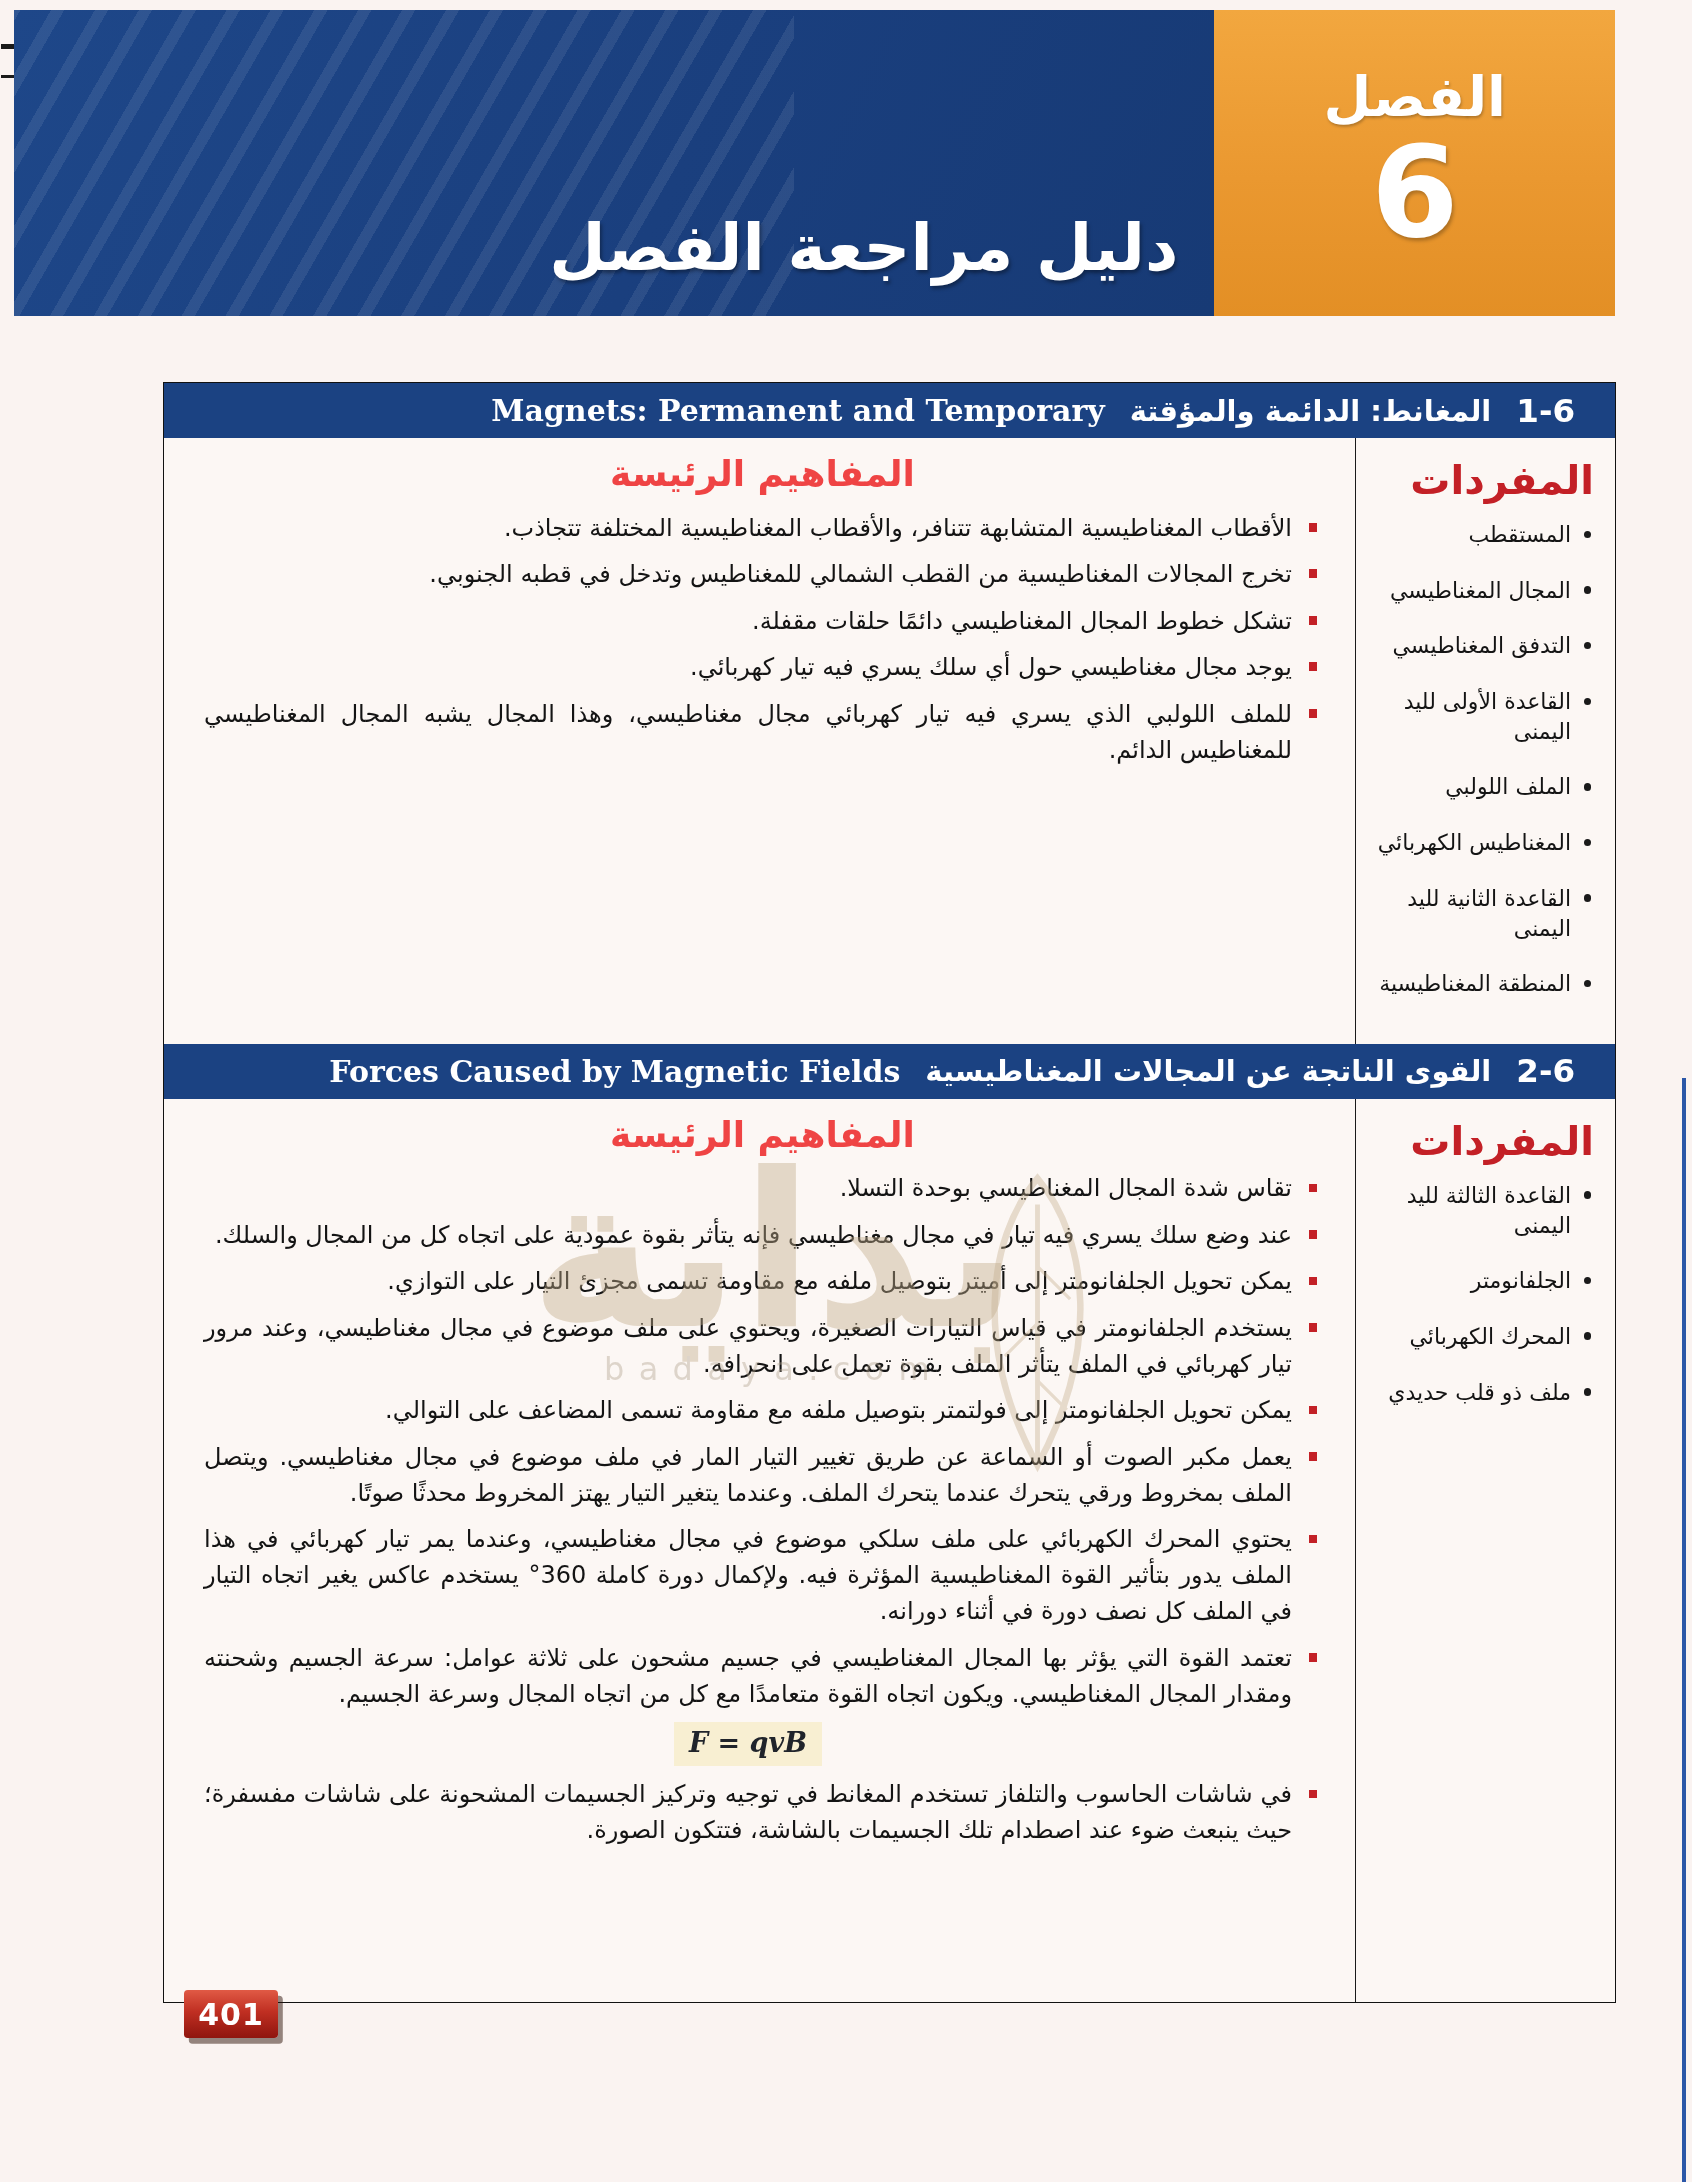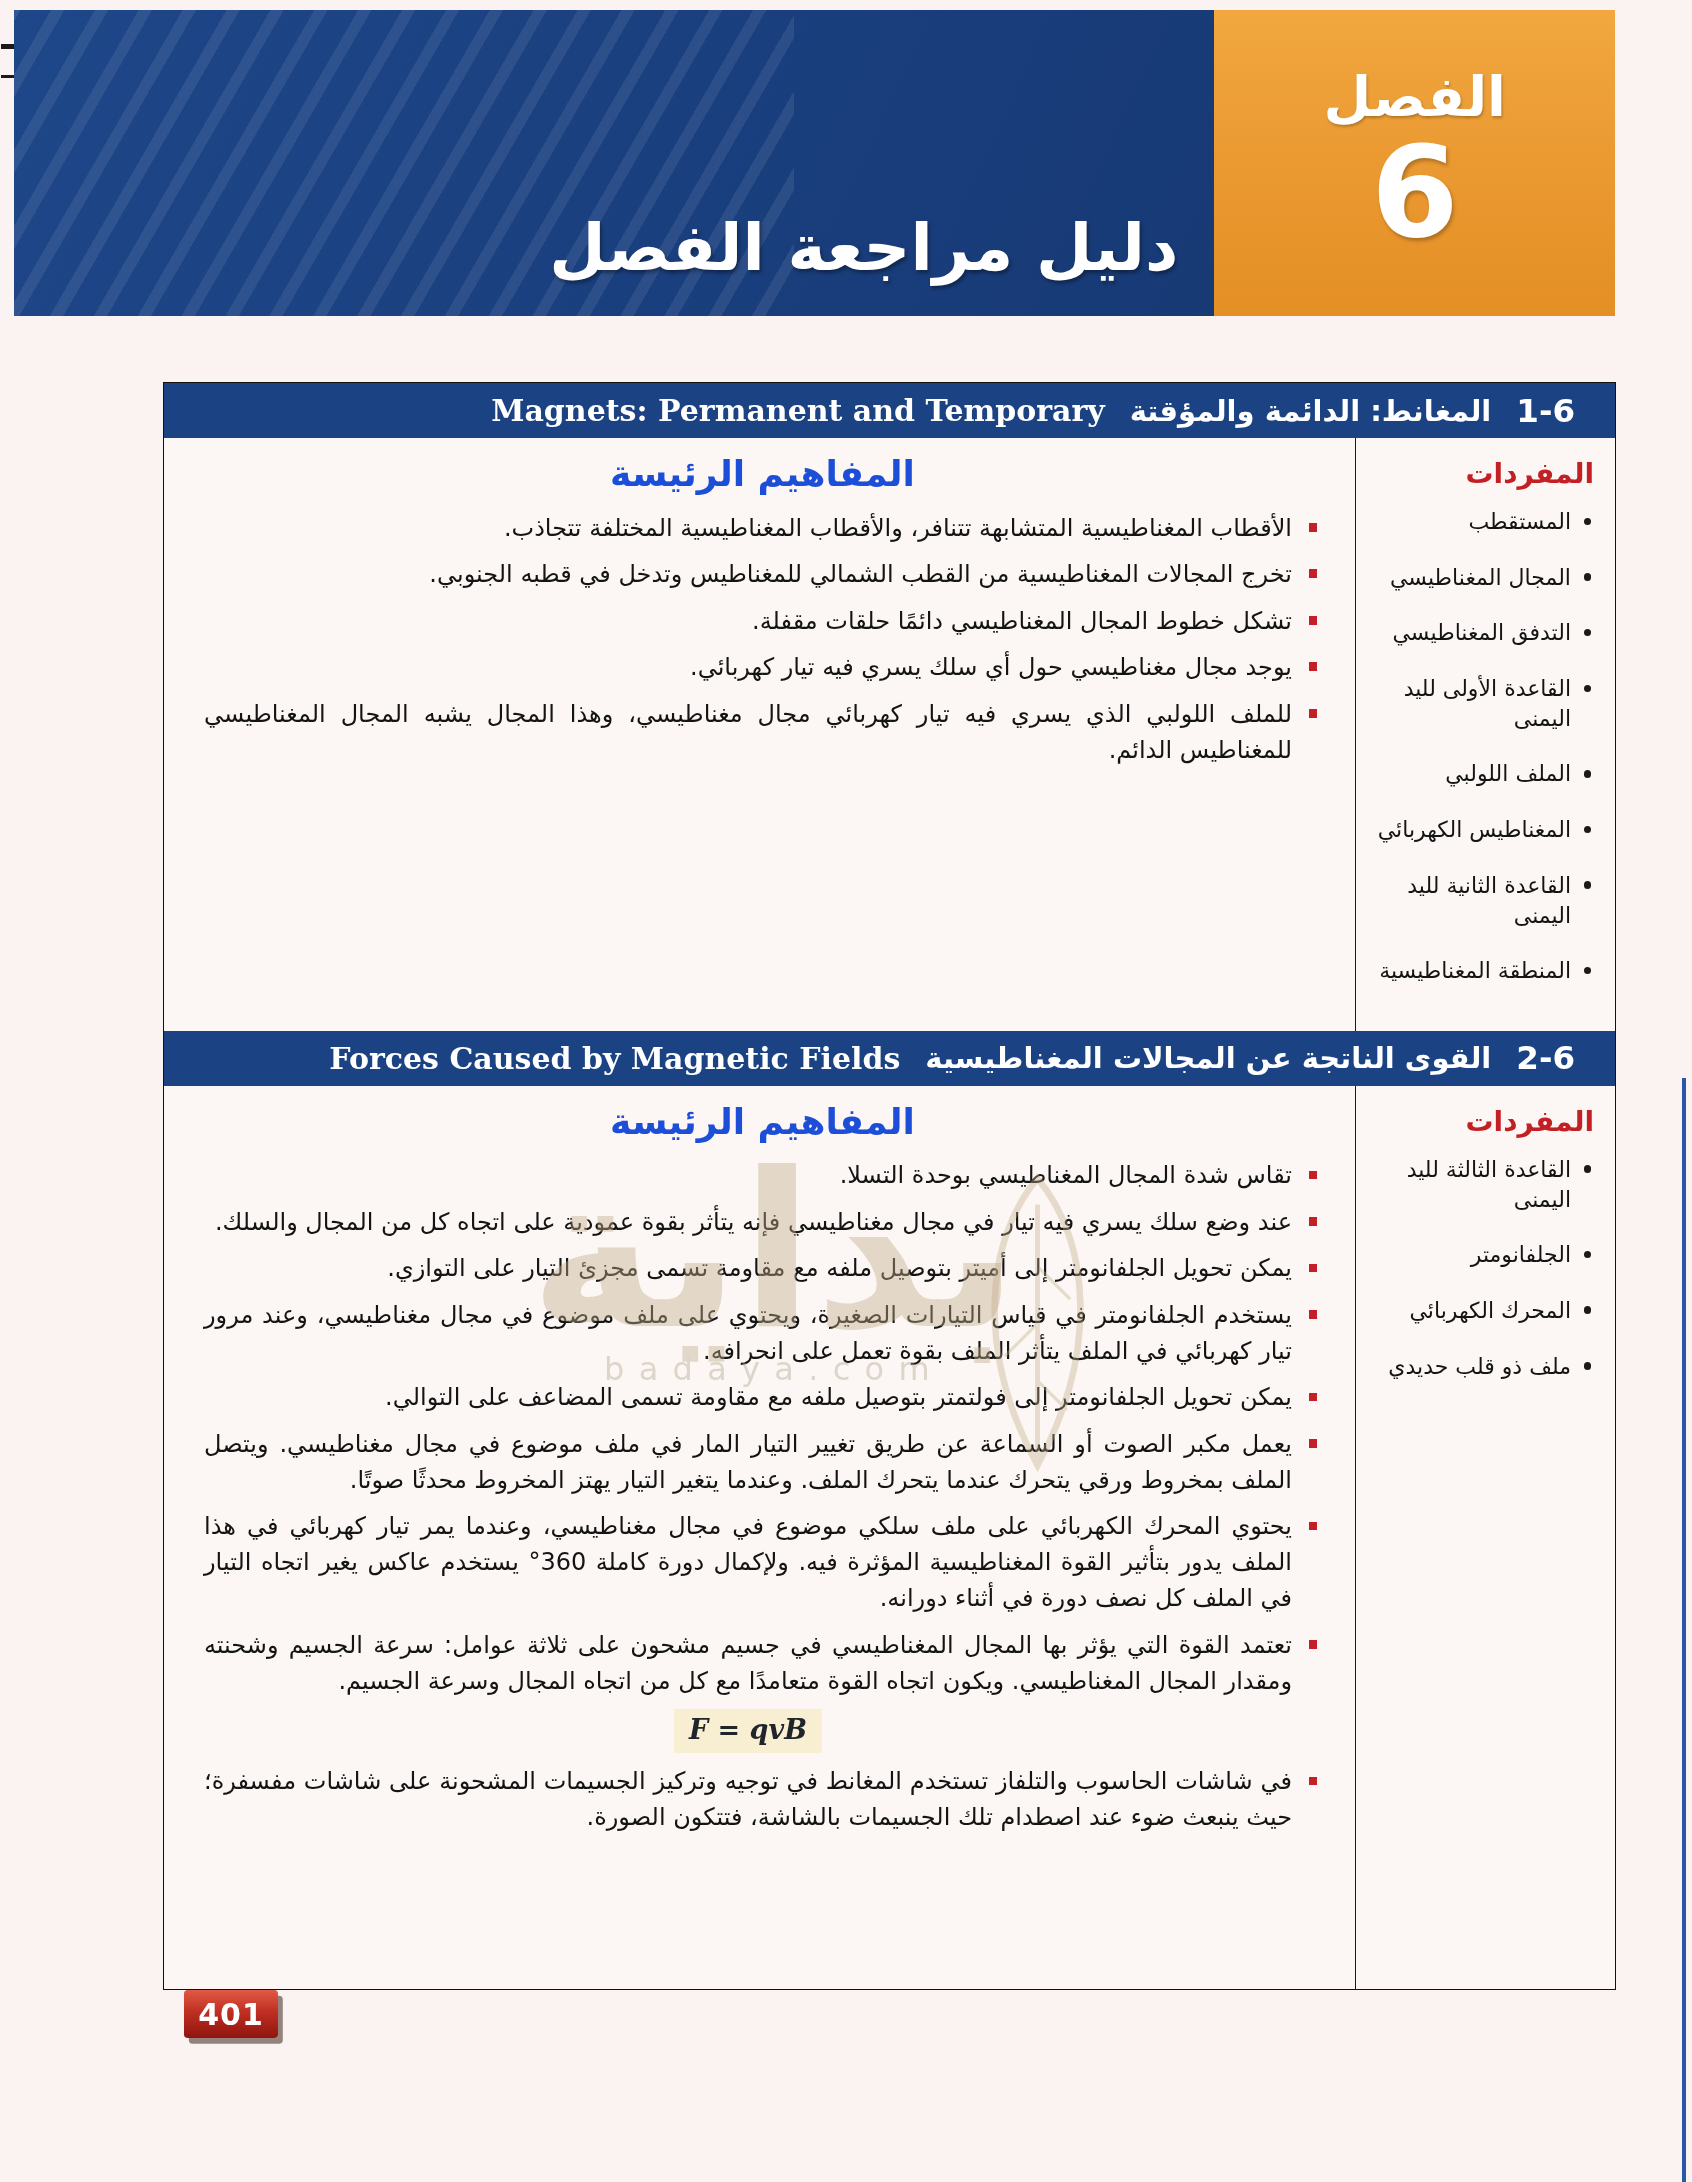--- a/index.html
+++ b/index.html
@@ -53,33 +53,33 @@
 
   .sec-body { display:flex; direction:rtl; }
   .sec-body-1 { min-height:562px; }
   .sec-body-2 { min-height:903px; }
 
   .vocab-col {
     width:260px; flex:0 0 260px;
     border-left:1.9px solid #1a1a1a;
     padding:19px 21px 19px 9.6px;
   }
-  .vocab-title { color:#c32026; font-size:28px; font-weight:bold; text-align:right; margin-bottom:17px; }
+  .vocab-title { color:#c32026; font-size:40px; font-weight:bold; text-align:right; margin-bottom:17px; }
   .vocab-list { list-style:none; }
   .vocab-list li {
     position:relative; font-size:22px; color:#141414;
     padding-right:23px; margin-bottom:26px; text-align:right; line-height:1.35;
   }
   .vocab-list li::before {
     content:""; position:absolute; right:2.9px; top:10.5px;
     width:7.6px; height:7.6px; border-radius:50%; background:#1a1a1a;
   }
 
   .concepts-col { flex:1; padding:11.5px 34px 21px 40px; }
-  .concepts-title { color:#1d4ed8; font-size:36px; font-weight:bold; text-align:center; margin:3.8px 0 15.3px; }
+  .concepts-title { color:#ef4444; font-size:36px; font-weight:bold; text-align:center; margin:3.8px 0 15.3px; }
   .concepts-list { list-style:none; }
   .concepts-list li {
     position:relative; font-size:24px; color:#141414; line-height:1.5;
     padding-right:29px; margin-bottom:10.5px; text-align:justify;
   }
   .concepts-list li::before {
     content:""; position:absolute; right:3.8px; top:13.4px;
     width:8.6px; height:8.6px; background:#c32026;
   }
   .formula {

